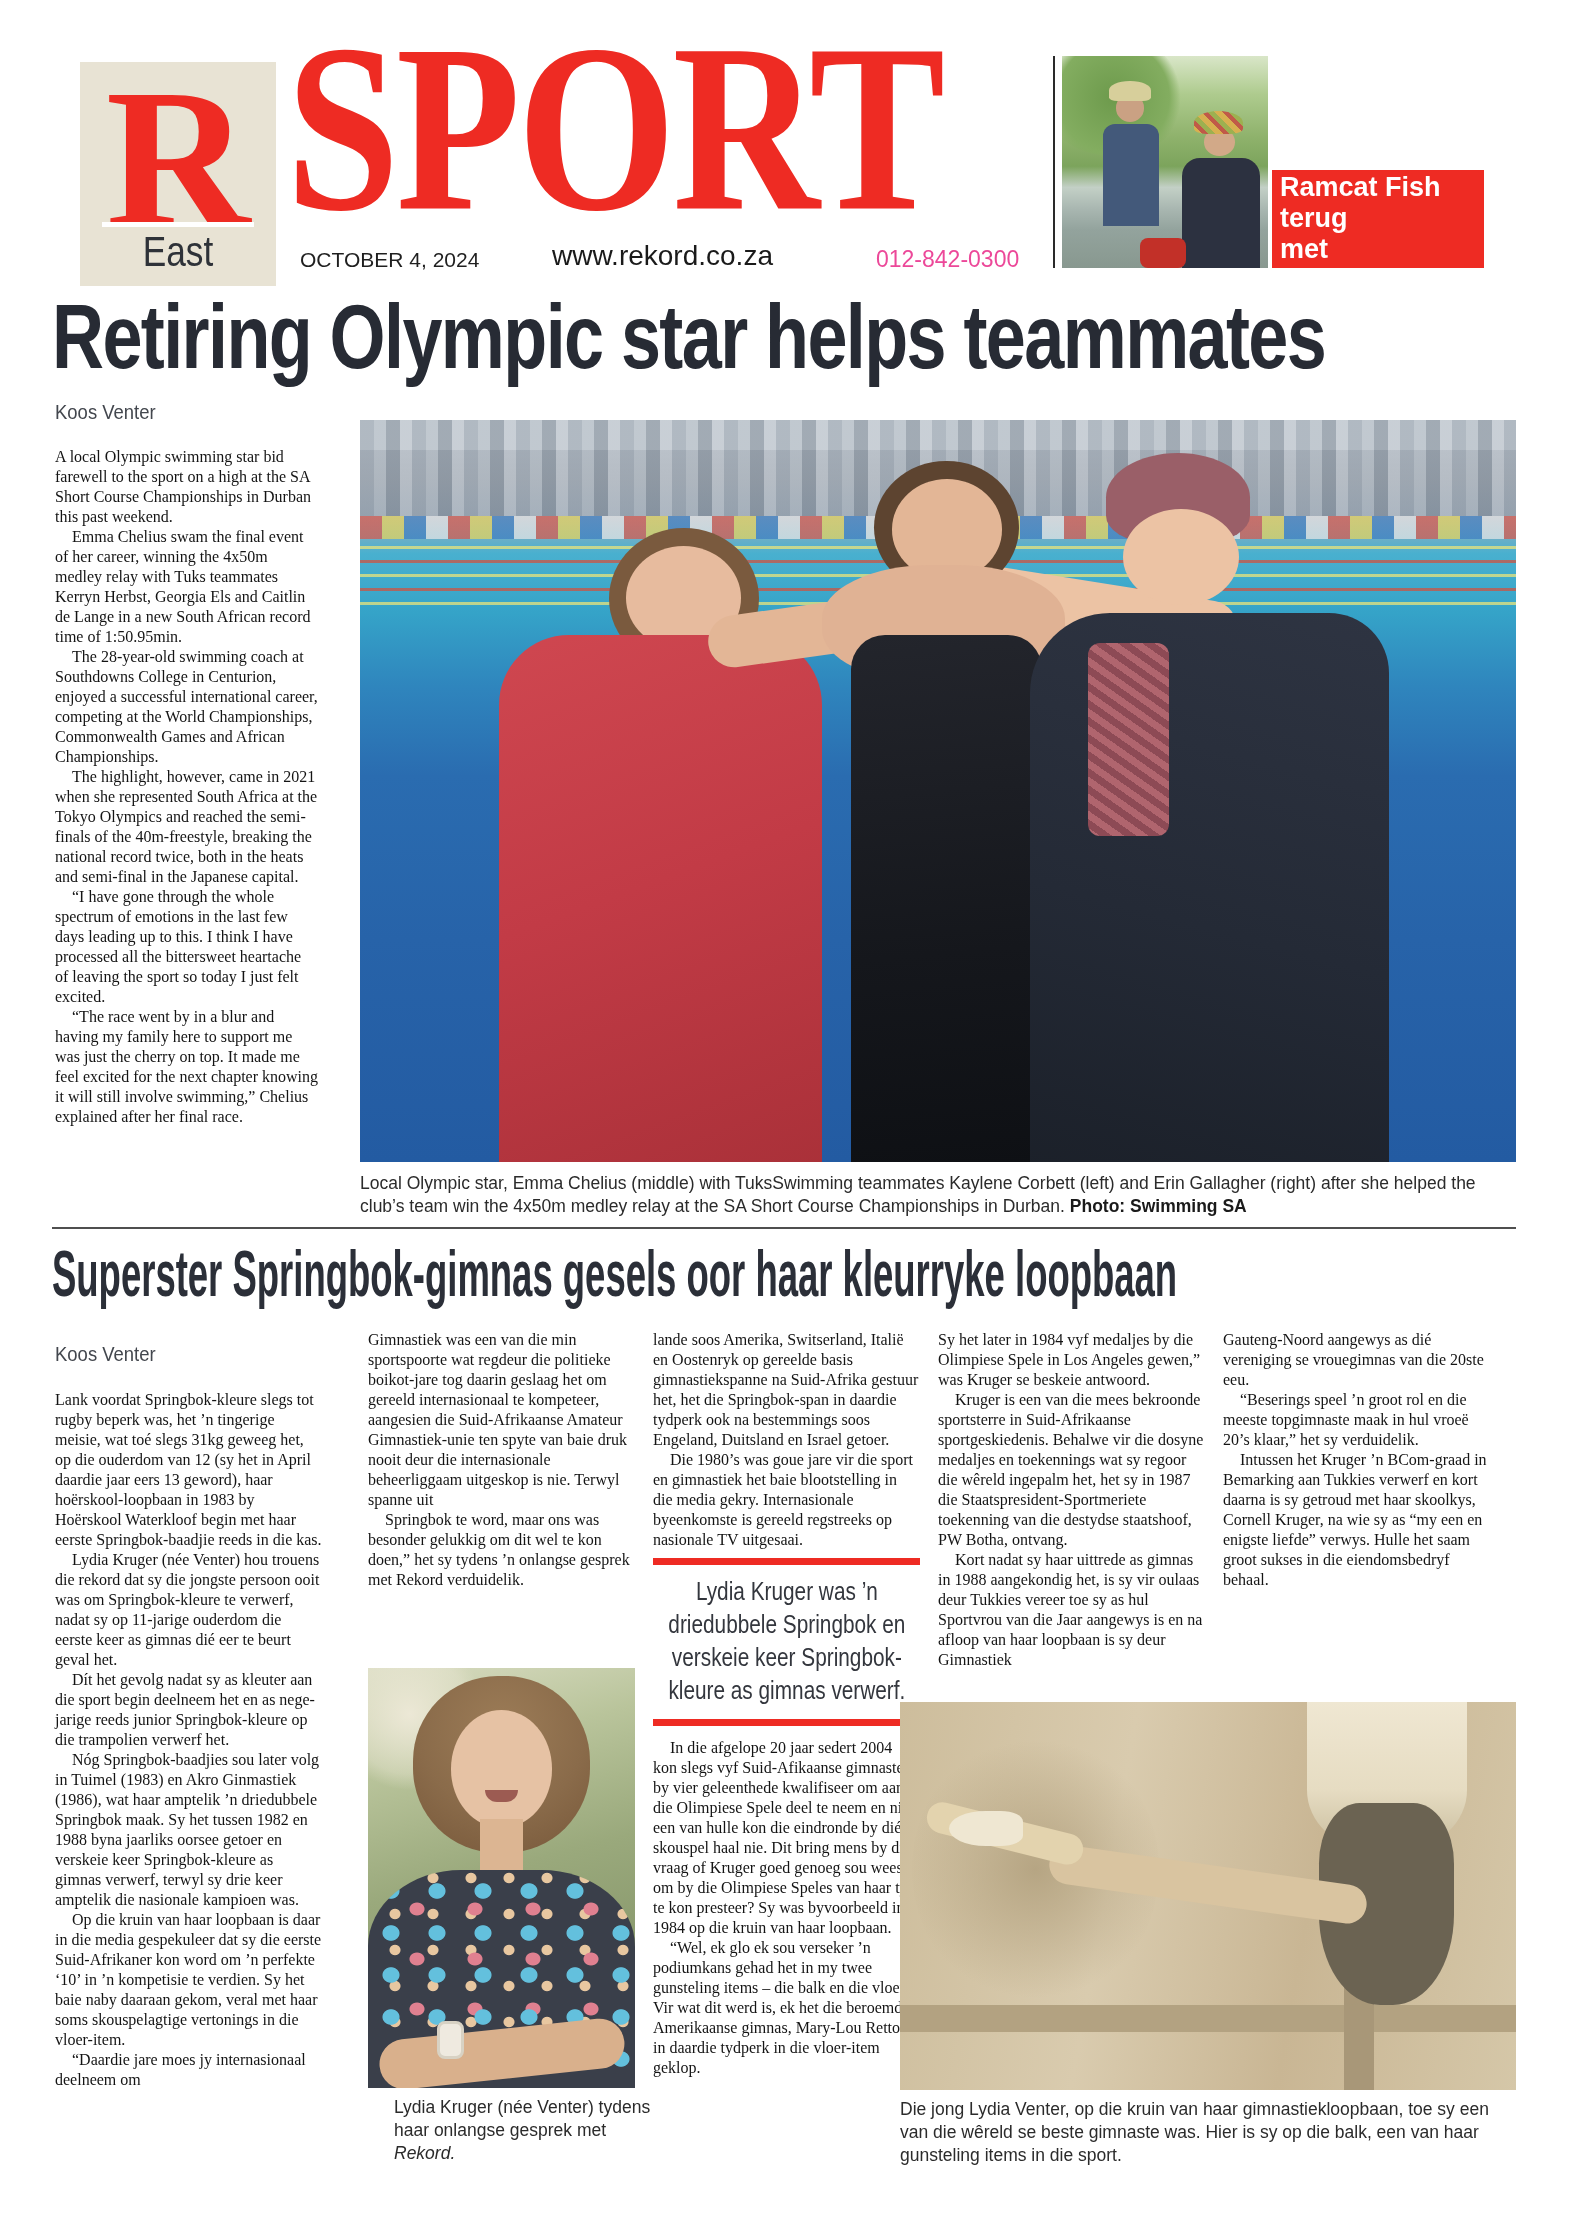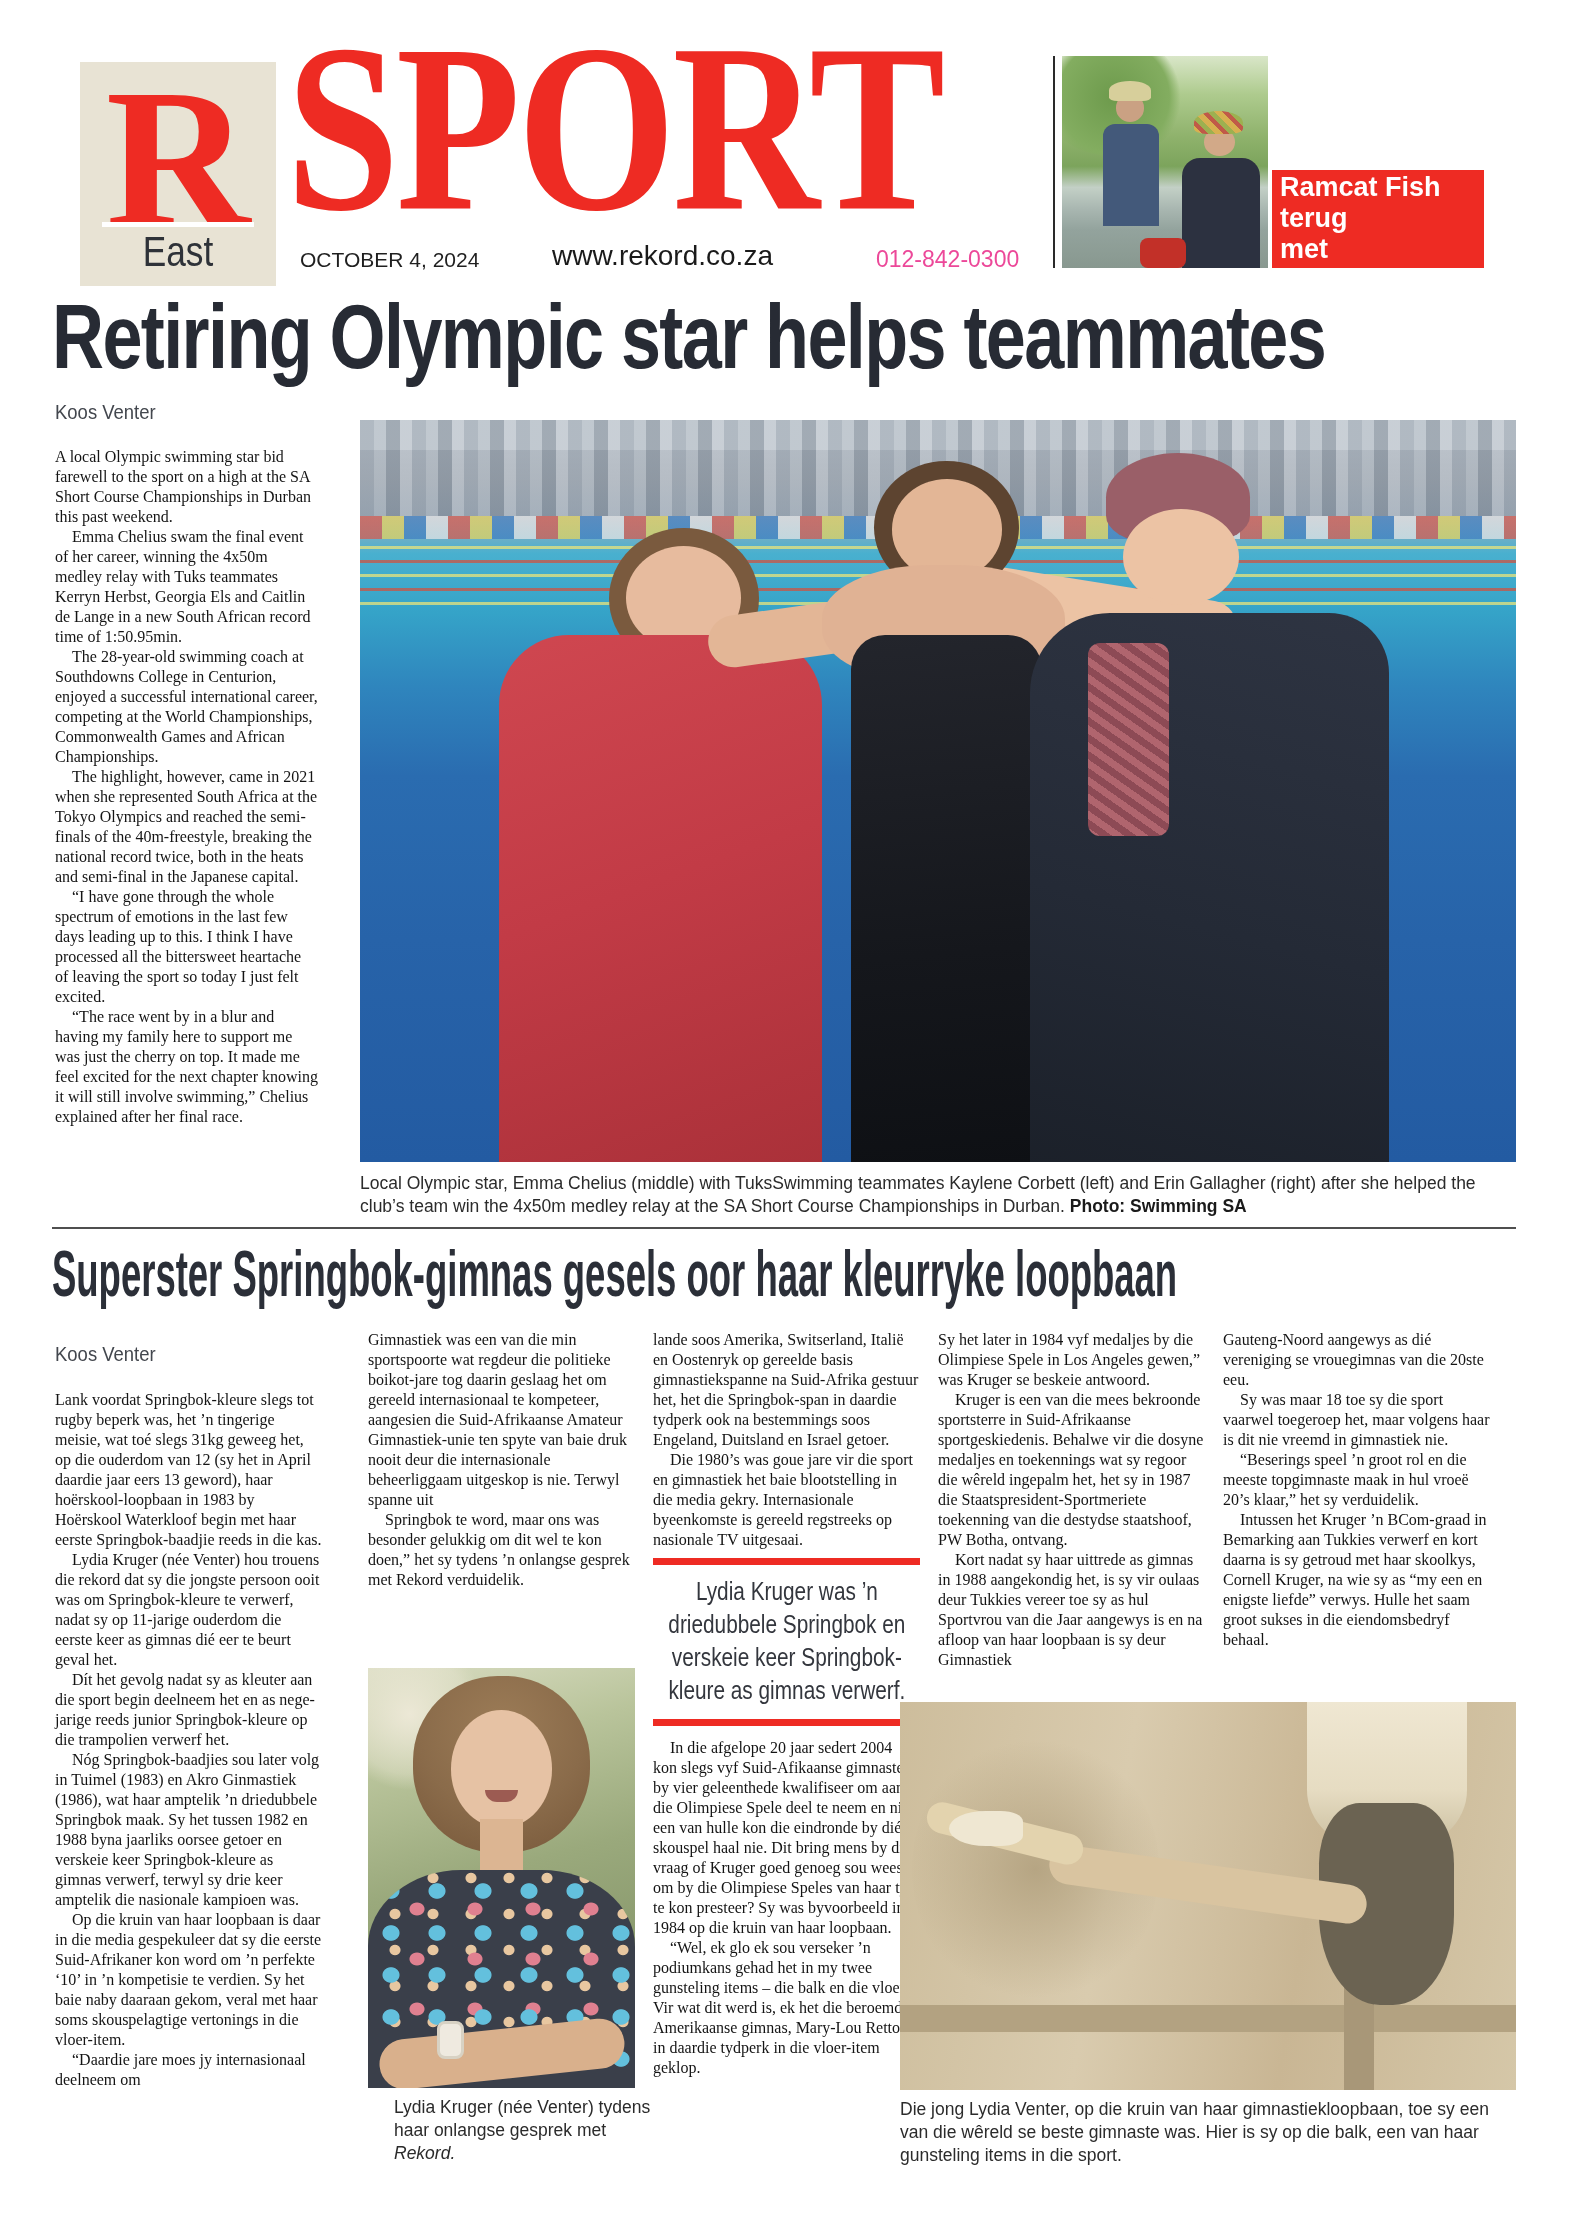--- a/index.html
+++ b/index.html
@@ -231,21 +231,20 @@
 </div>
 
 <div class="col col4 bodytext">
     <p>Sy het later in 1984 vyf medaljes by die Olimpiese Spele in Los Angeles gewen,” was Kruger se beskeie antwoord.</p>
     <p>Kruger is een van die mees bekroonde sportsterre in Suid-Afrikaanse sportgeskiedenis. Behalwe vir die dosyne medaljes en toekennings wat sy regoor die wêreld ingepalm het, het sy in 1987 die Staatspresident-Sportmeriete toekenning van die destydse staatshoof, PW Botha, ontvang.</p>
     <p>Kort nadat sy haar uittrede as gimnas in 1988 aangekondig het, is sy vir oulaas deur Tukkies vereer toe sy as hul Sportvrou van die Jaar aangewys is en na afloop van haar loopbaan is sy deur Gimnastiek</p>
   </div>
 
 <div class="col col5 bodytext">
     <p>Gauteng-Noord aangewys as dié vereniging se vrouegimnas van die 20ste eeu.</p>
-    <p>Sy was maar 18 toe sy die sport vaarwel toegeroep het, maar volgens haar is dit nie vreemd in gimnastiek nie.</p>
     <p>“Beserings speel ’n groot rol en die meeste topgimnaste maak in hul vroeë 20’s klaar,” het sy verduidelik.</p>
     <p>Intussen het Kruger ’n BCom-graad in Bemarking aan Tukkies verwerf en kort daarna is sy getroud met haar skoolkys, Cornell Kruger, na wie sy as “my een en enigste liefde” verwys. Hulle het saam groot sukses in die eiendomsbedryf behaal.</p>
   </div>
 
 <div class="abs portrait-photo">
   <div class="pp-light"></div>
   <div class="pp-hair"></div>
   <div class="pp-face"></div>
   <div class="pp-smile"></div>
   <div class="pp-neck"></div>

